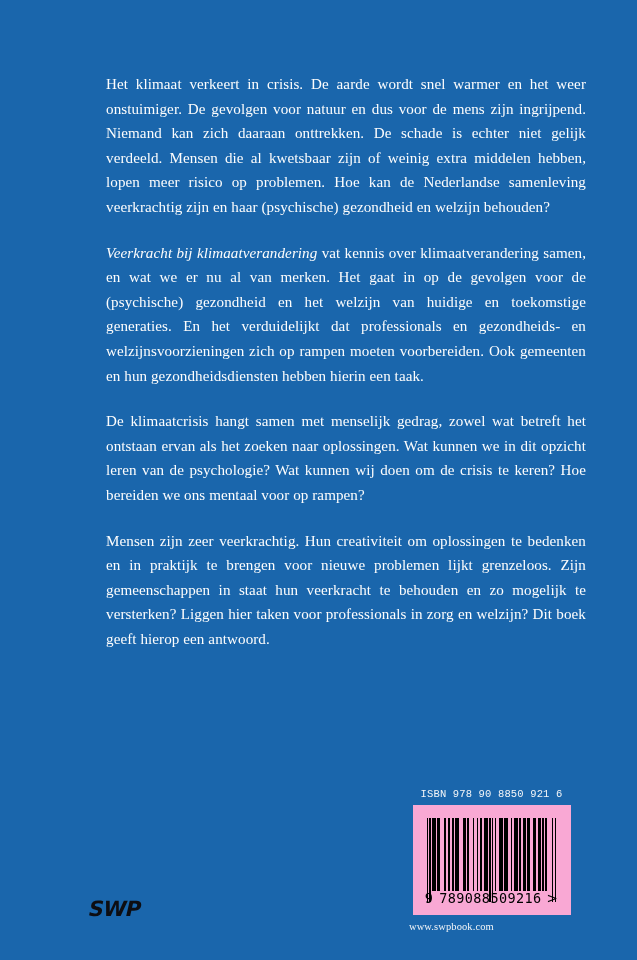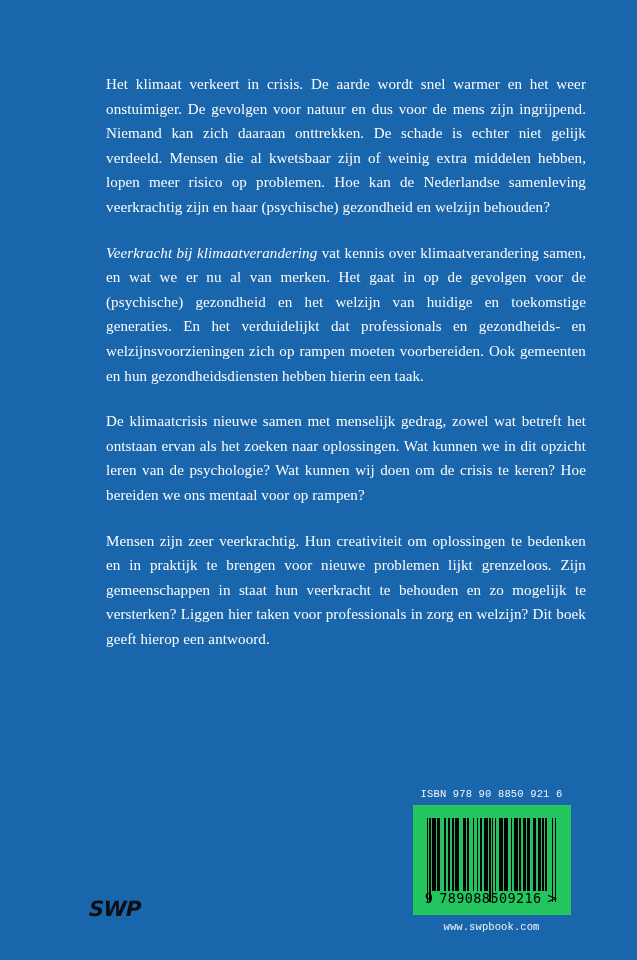--- a/index.html
+++ b/index.html
@@ -70,21 +70,21 @@
     color: #f4f6f8;
     font-family: Liberation Mono, monospace;
     font-size: 10.5px;
     letter-spacing: 0.15px;
     text-align: center;
     margin-bottom: 5px;
   }
   .barcode-box {
     width: 158px;
     height: 110px;
-    background: #22c55e;
+    background: #f9a8d4;
     margin: 0 auto;
     position: relative;
     box-sizing: border-box;
   }
   .bars {
     position: absolute;
     left: 14px;
     top: 13px;
     width: 130px;
     height: 73px;
@@ -108,38 +108,38 @@
     font-family: "DejaVu Sans Mono", monospace;
     font-size: 13.5px;
     color: #000;
     letter-spacing: 0.4px;
     white-space: nowrap;
   }
   .digits .lead { margin-right: 6px; }
   .digits .trail { margin-left: 5px; font-family: "DejaVu Sans", sans-serif; }
   .url-line {
     color: #f2f5f8;
-    font-family: Liberation Mono, monospace;
+    font-family: Liberation Serif, serif;
     font-size: 10.5px;
-    text-align: center;
+    text-align: left;
     margin-top: 6px;
     letter-spacing: 0.1px;
   }
 </style>
 </head>
 <body>
 
 <div class="cover">
 
   <div class="blurb">
     <p class="para">Het klimaat verkeert in crisis. De aarde wordt snel warmer en het weer onstuimiger. De gevolgen voor natuur en dus voor de mens zijn ingrijpend. Niemand kan zich daaraan onttrekken. De schade is echter niet gelijk verdeeld. Mensen die al kwetsbaar zijn of weinig extra middelen hebben, lopen meer risico op problemen. Hoe kan de Nederlandse samenleving veerkrachtig zijn en haar (psychische) gezondheid en welzijn behouden?</p>
 
     <p class="para"><em class="title-italic">Veerkracht bij klimaatverandering</em><span> vat kennis over klimaatverandering samen, en wat we er nu al van merken. Het gaat in op de gevolgen voor de (psychische) gezondheid en het welzijn van huidige en toekomstige generaties. En het verduidelijkt dat professionals en gezondheids- en welzijnsvoorzieningen zich op rampen moeten voorbereiden. Ook gemeenten en hun gezondheidsdiensten hebben hierin een taak.</span></p>
 
-    <p class="para">De klimaatcrisis nieuwe samen met menselijk gedrag, zowel wat betreft het ontstaan ervan als het zoeken naar oplossingen. Wat kunnen we in dit opzicht leren van de psychologie? Wat kunnen wij doen om de crisis te keren? Hoe bereiden we ons mentaal voor op rampen?</p>
+    <p class="para">De klimaatcrisis hangt samen met menselijk gedrag, zowel wat betreft het ontstaan ervan als het zoeken naar oplossingen. Wat kunnen we in dit opzicht leren van de psychologie? Wat kunnen wij doen om de crisis te keren? Hoe bereiden we ons mentaal voor op rampen?</p>
 
     <p class="para">Mensen zijn zeer veerkrachtig. Hun creativiteit om oplossingen te bedenken en in praktijk te brengen voor nieuwe problemen lijkt grenzeloos. Zijn gemeenschappen in staat hun veerkracht te behouden en zo mogelijk te versterken? Liggen hier taken voor professionals in zorg en welzijn? Dit boek geeft hierop een antwoord.</p>
 
   </div>
 
   <div class="logo">SWP</div>
 
   <div class="barcode-block">
     <div class="isbn-line">ISBN 978 90 8850 921 6</div>
 

